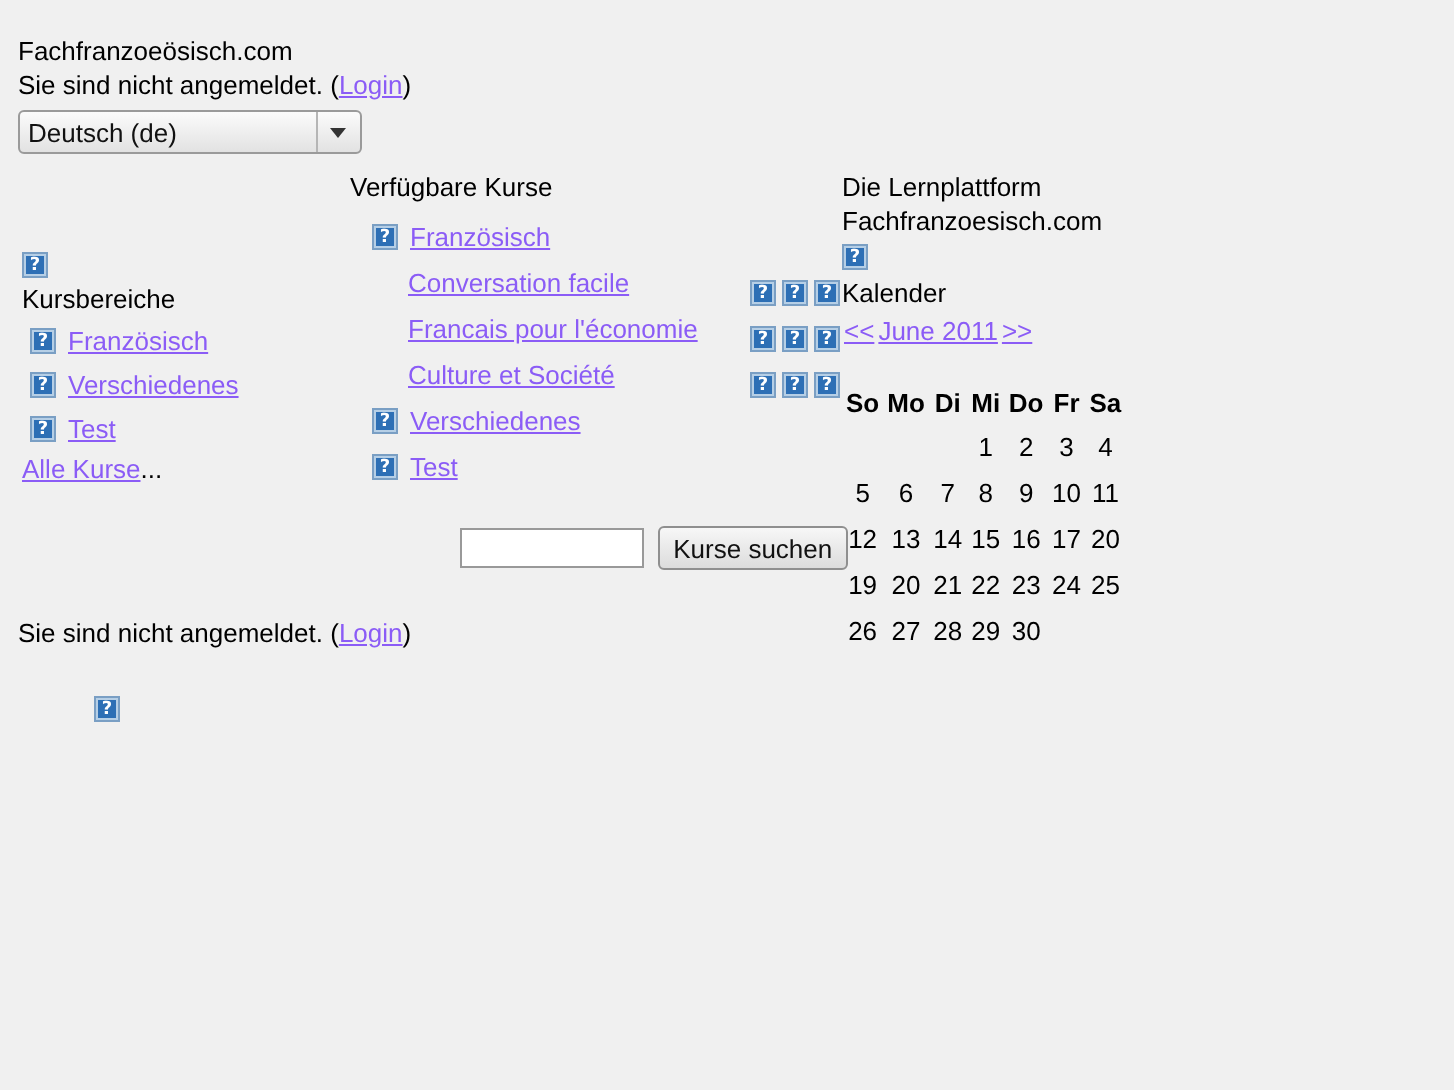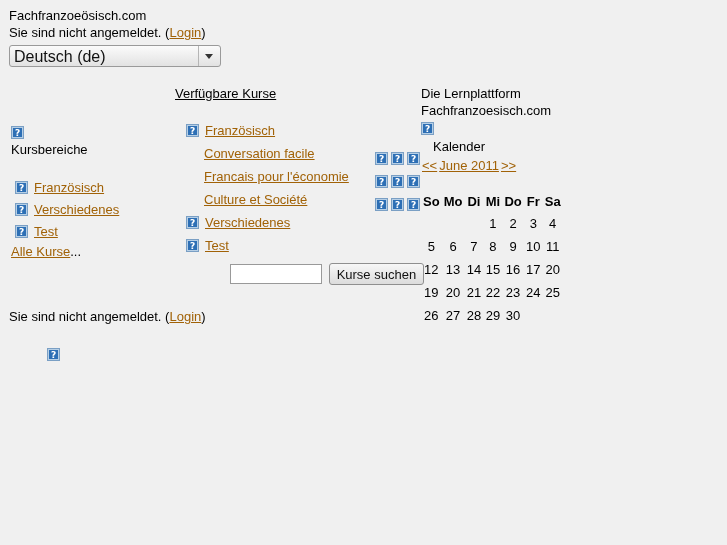--- a/index.html
+++ b/index.html
@@ -10,21 +10,21 @@
     width: 727px;
     height: 545px;
     background: #f0f0f0;
     font-family: "Liberation Sans", sans-serif;
     font-size: 13px;
     color: #000000;
     overflow: hidden;
     position: relative;
   }
   a {
-    color: #a16207;
+    color: #8b5cf6;
     text-decoration: underline;
   }
 
   
   .bimg {
     display: inline-block;
     width: 13px;
     height: 13px;
     box-sizing: border-box;
     border: 1px solid #7a9fc4;
@@ -47,35 +47,35 @@
     font-size: 9px;
     line-height: 12px;
     text-align: center;
     font-weight: bold;
   }
 
   
   #header {
     position: absolute;
     left: 9px;
-    top: 8px;
+    top: 18px;
   }
   #site-title {
     line-height: 16px;
   }
   #login-line-top {
     line-height: 17px;
   }
   #lang-select {
     margin-top: 4px;
-    width: 212px;
+    width: 172px;
     height: 22px;
     box-sizing: border-box;
     font-family: "Liberation Sans", sans-serif;
-    font-size: 16px;
+    font-size: 13px;
     padding: 1px 2px 1px 4px;
     border: 1px solid #9a9a9a;
     border-radius: 3px;
     background: linear-gradient(#fbfbfb, #e2e2e2);
     color: #111;
     -webkit-appearance: none;
     appearance: none;
   }
   #lang-wrap { position: relative; display: inline-block; }
   #lang-arrow {
@@ -98,40 +98,40 @@
   }
 
   
   #sidebar {
     position: absolute;
     left: 11px;
     top: 126px;
     width: 160px;
   }
   #sidebar .blk-icon { display: block; margin-bottom: 2px; }
-  #sidebar .blk-title { line-height: 18px; margin-bottom: 18px; }
+  #sidebar .blk-title { line-height: 18px; margin-bottom: 1px; }
   #sidebar .cat-row {
     line-height: 22px;
     padding-left: 4px;
     white-space: nowrap;
   }
   #sidebar .cat-row .bimg { margin-right: 6px; }
   #sidebar .plain-row {
     line-height: 18px;
     white-space: nowrap;
   }
 
   
   #center {
     position: absolute;
     left: 175px;
     top: 85px;
     width: 245px;
   }
-  #center .col-head { line-height: 18px; margin-bottom: 16px; text-decoration: underline; }
+  #center .col-head { line-height: 18px; margin-bottom: 4px; }
   .course-cat {
     line-height: 23px;
     padding-left: 11px;
     white-space: nowrap;
   }
   .course-cat .bimg { margin-right: 6px; }
   .course-row {
     position: relative;
     line-height: 23px;
     padding-left: 29px;
@@ -180,21 +180,21 @@
 
   
   #right {
     position: absolute;
     left: 421px;
     top: 85px;
     width: 145px;
   }
   #right .tag-line { line-height: 17px; }
   #right .blk-icon { display: block; margin-top: 3px; margin-bottom: 2px; }
-  #right .blk-title { line-height: 19px; margin-left: 12px; }
+  #right .blk-title { line-height: 19px; }
   #cal-nav { line-height: 20px; white-space: nowrap; }
   #cal-nav a { margin: 0 1px; }
   #calendar {
     border-collapse: collapse;
     margin-top: 16px;
   }
   #calendar th {
     font-weight: bold;
     font-size: 13px;
     text-align: center;

